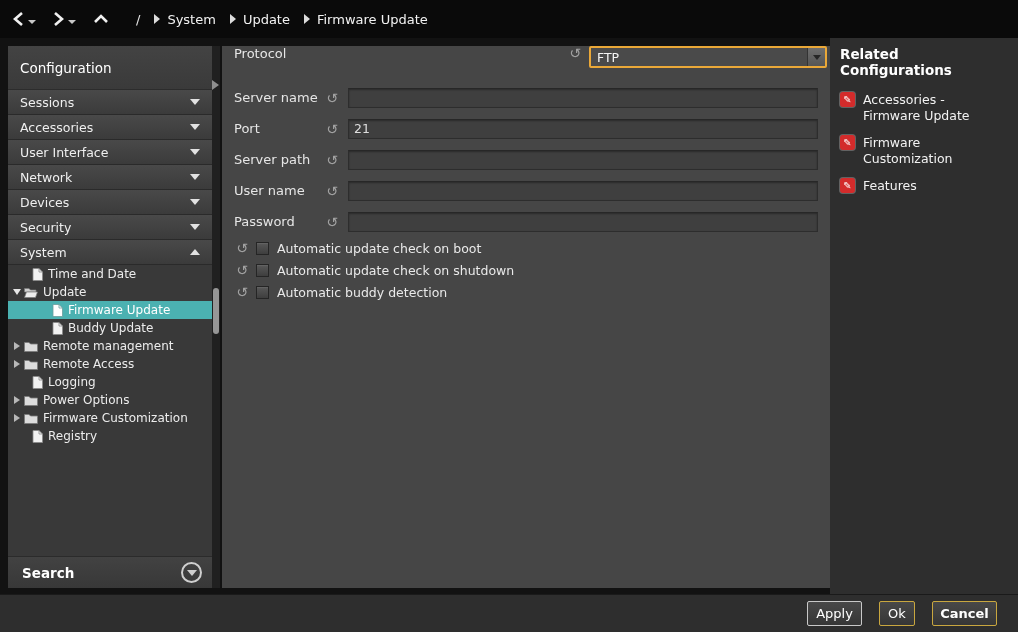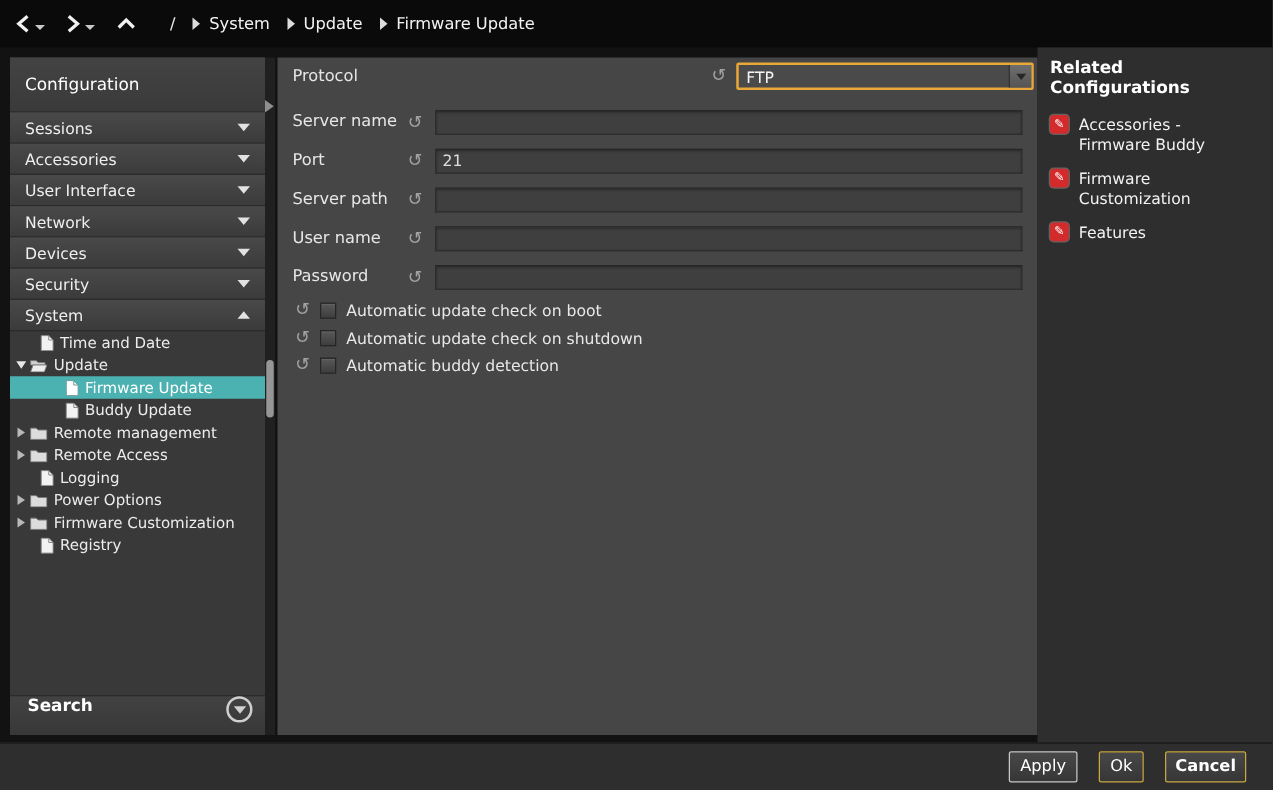--- a/index.html
+++ b/index.html
@@ -40,37 +40,37 @@
   .tree-row .lbl { margin-left:5px; }
   .tree-row.selected { background:#4bb1b1; color:#ffffff; }
   .exp-down { width:0; height:0; border-left:4px solid transparent; border-right:4px solid transparent;
     border-top:6px solid #e6e6e6; margin:0 3px 0 5px; }
   .exp-right { width:0; height:0; border-top:4px solid transparent; border-bottom:4px solid transparent;
     border-left:6px solid #b8b8b8; margin:0 4px 0 6px; }
   .ind2 { padding-left:44px; }
   .icon-svg { display:inline-flex; flex:none; }
   .search-row { position:absolute; left:0; bottom:0; width:204px; height:32px;
     background:linear-gradient(#424242,#383838); border-top:1px solid #2b2b2b;
-    display:flex; align-items:flex-start; padding:0 10px 0 14px;
+    display:flex; align-items:center; padding:0 10px 0 14px;
     font-weight:bold; font-size:13.5px; color:#ffffff; cursor:pointer; }
   .search-circle { margin-left:auto; width:21px; height:21px; border:2px solid #cfcfcf;
     border-radius:50%; display:flex; align-items:center; justify-content:center; }
   .search-circle .tri { width:0; height:0; border-left:5px solid transparent;
     border-right:5px solid transparent; border-top:6px solid #cfcfcf; margin-top:1px; }
   
   .vscroll { position:absolute; left:212px; top:46px; width:8px; height:542px; background:#202020; }
   .vscroll .thumb { position:absolute; left:1px; top:242px; width:6px; height:46px;
     background:#969696; border-radius:3px; }
   .splitter-arrow { position:absolute; left:212px; top:80px; width:0; height:0;
     border-top:5px solid transparent; border-bottom:5px solid transparent;
     border-left:7px solid #8f8f8f; }
   
   .main { position:absolute; left:222px; top:46px; width:608px; height:542px;
     background:#464646; font-size:13px; }
-  .protocol-row { height:30px; display:flex; align-items:center; padding:0 3px 0 12px; }
+  .protocol-row { height:30px; display:flex; padding:0 3px 0 12px; }
   .reset-icon { width:16px; text-align:center; font-size:14px; color:#a2a2a2;
     line-height:1; cursor:pointer; flex:none; }
   .protocol-row .reset-icon { margin-left:auto; }
   .dropdown { width:238px; height:22px; margin-left:6px; border:2px solid #eaa838;
     border-radius:2px; background:#4a4a4a; display:flex; align-items:center; cursor:pointer; }
   .dropdown-text { flex:1; padding-left:6px; font-size:12.5px; color:#f4f4f4; }
   .dropdown-btn { width:18px; height:100%; border-left:1px solid #333;
     background:linear-gradient(#6e6e6e,#555555); display:flex; align-items:center; justify-content:center; }
   .dropdown-btn .tri { width:0; height:0; border-left:4px solid transparent;
     border-right:4px solid transparent; border-top:5px solid #222222; border-top-color:#262626; }
@@ -348,21 +348,21 @@
     <span class="lbl">Automatic buddy detection</span>
   </div>
 
 </div>
 
 <div class="right-bg"></div>
 <div class="related">
   <div class="related-title">Related Configurations</div>
   <div class="rel-item">
     <span class="edit-icon">✎</span>
-    <span class="lbl">Accessories - Firmware Buddy</span>
+    <span class="lbl">Accessories - Firmware Update</span>
   </div>
   <div class="rel-item">
     <span class="edit-icon">✎</span>
     <span class="lbl">Firmware Customization</span>
   </div>
   <div class="rel-item">
     <span class="edit-icon">✎</span>
     <span class="lbl">Features</span>
   </div>
 </div>

